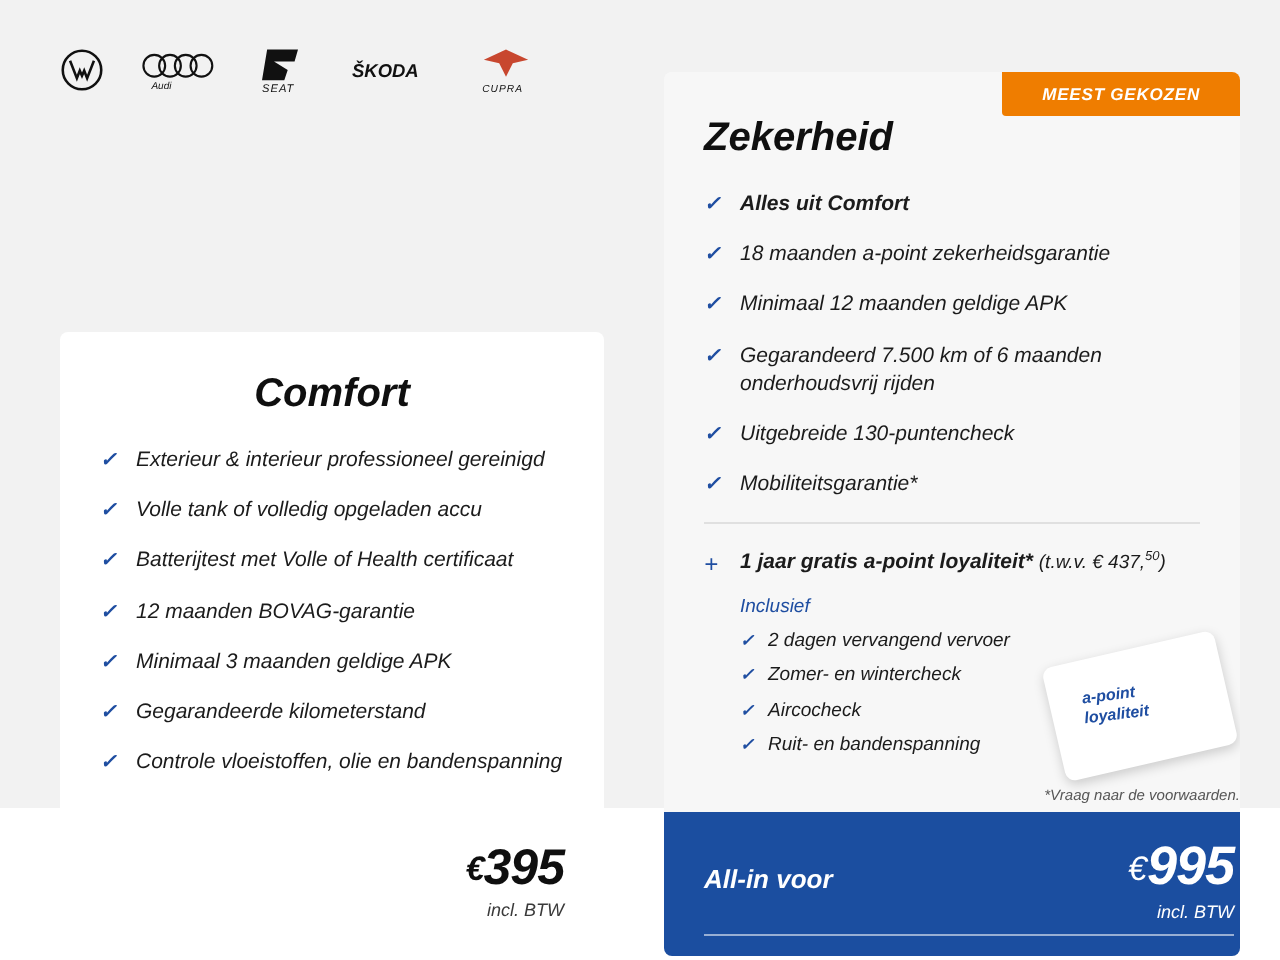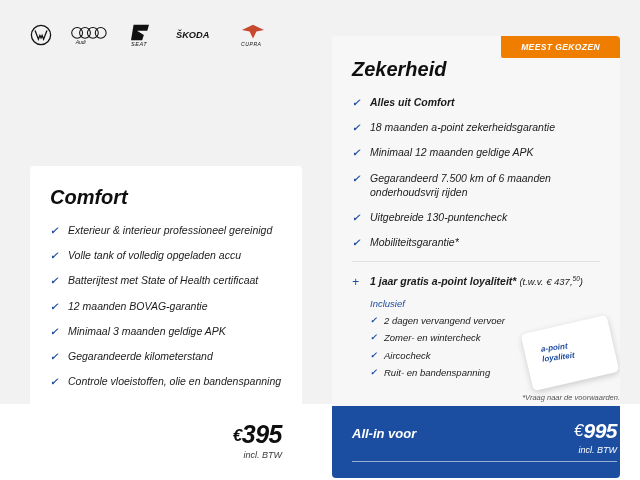--- a/index.html
+++ b/index.html
@@ -74,20 +74,21 @@
     top: 138px;
     width: 272px;
     height: 312px;
     padding: 20px 20px 14px 20px;
   }
   .card-title {
     font-size: 20px;
     font-weight: 700;
     margin: 0 0 14px 0;
     color: #0f0f0f;
+    text-align: center;
   }
   ul.feat {
     list-style: none;
     margin: 0;
     padding: 0;
   }
   ul.feat li {
     position: relative;
     padding-left: 18px;
     font-size: 10.5px;
@@ -278,21 +279,21 @@
   }
   .allin-label {
     font-size: 13px;
     font-weight: 700;
   }
   .allin-price {
     text-align: right;
     line-height: 1;
   }
   .allin-price .amt {
-    font-size: 21px;
+    font-size: 27px;
     font-weight: 700;
     letter-spacing: -0.5px;
   }
   .allin-price .cur { font-size: 17px; vertical-align: 2px; }
   .allin-sub {
     font-size: 9px;
     text-align: right;
     margin-top: 4px;
   }
   .allin-line {
@@ -357,21 +358,21 @@
         <li>
           <span class="tick">✓</span>
           <span>Exterieur &amp; interieur professioneel gereinigd</span>
         </li>
         <li>
           <span class="tick">✓</span>
           <span>Volle tank of volledig opgeladen accu</span>
         </li>
         <li>
           <span class="tick">✓</span>
-          <span>Batterijtest met State of Health certificaat</span>
+          <span>Batterijtest met Volle of Health certificaat</span>
         </li>
         <li>
           <span class="tick">✓</span>
           <span>12 maanden BOVAG-garantie</span>
         </li>
         <li>
           <span class="tick">✓</span>
           <span>Minimaal 3 maanden geldige APK</span>
         </li>
         <li>

